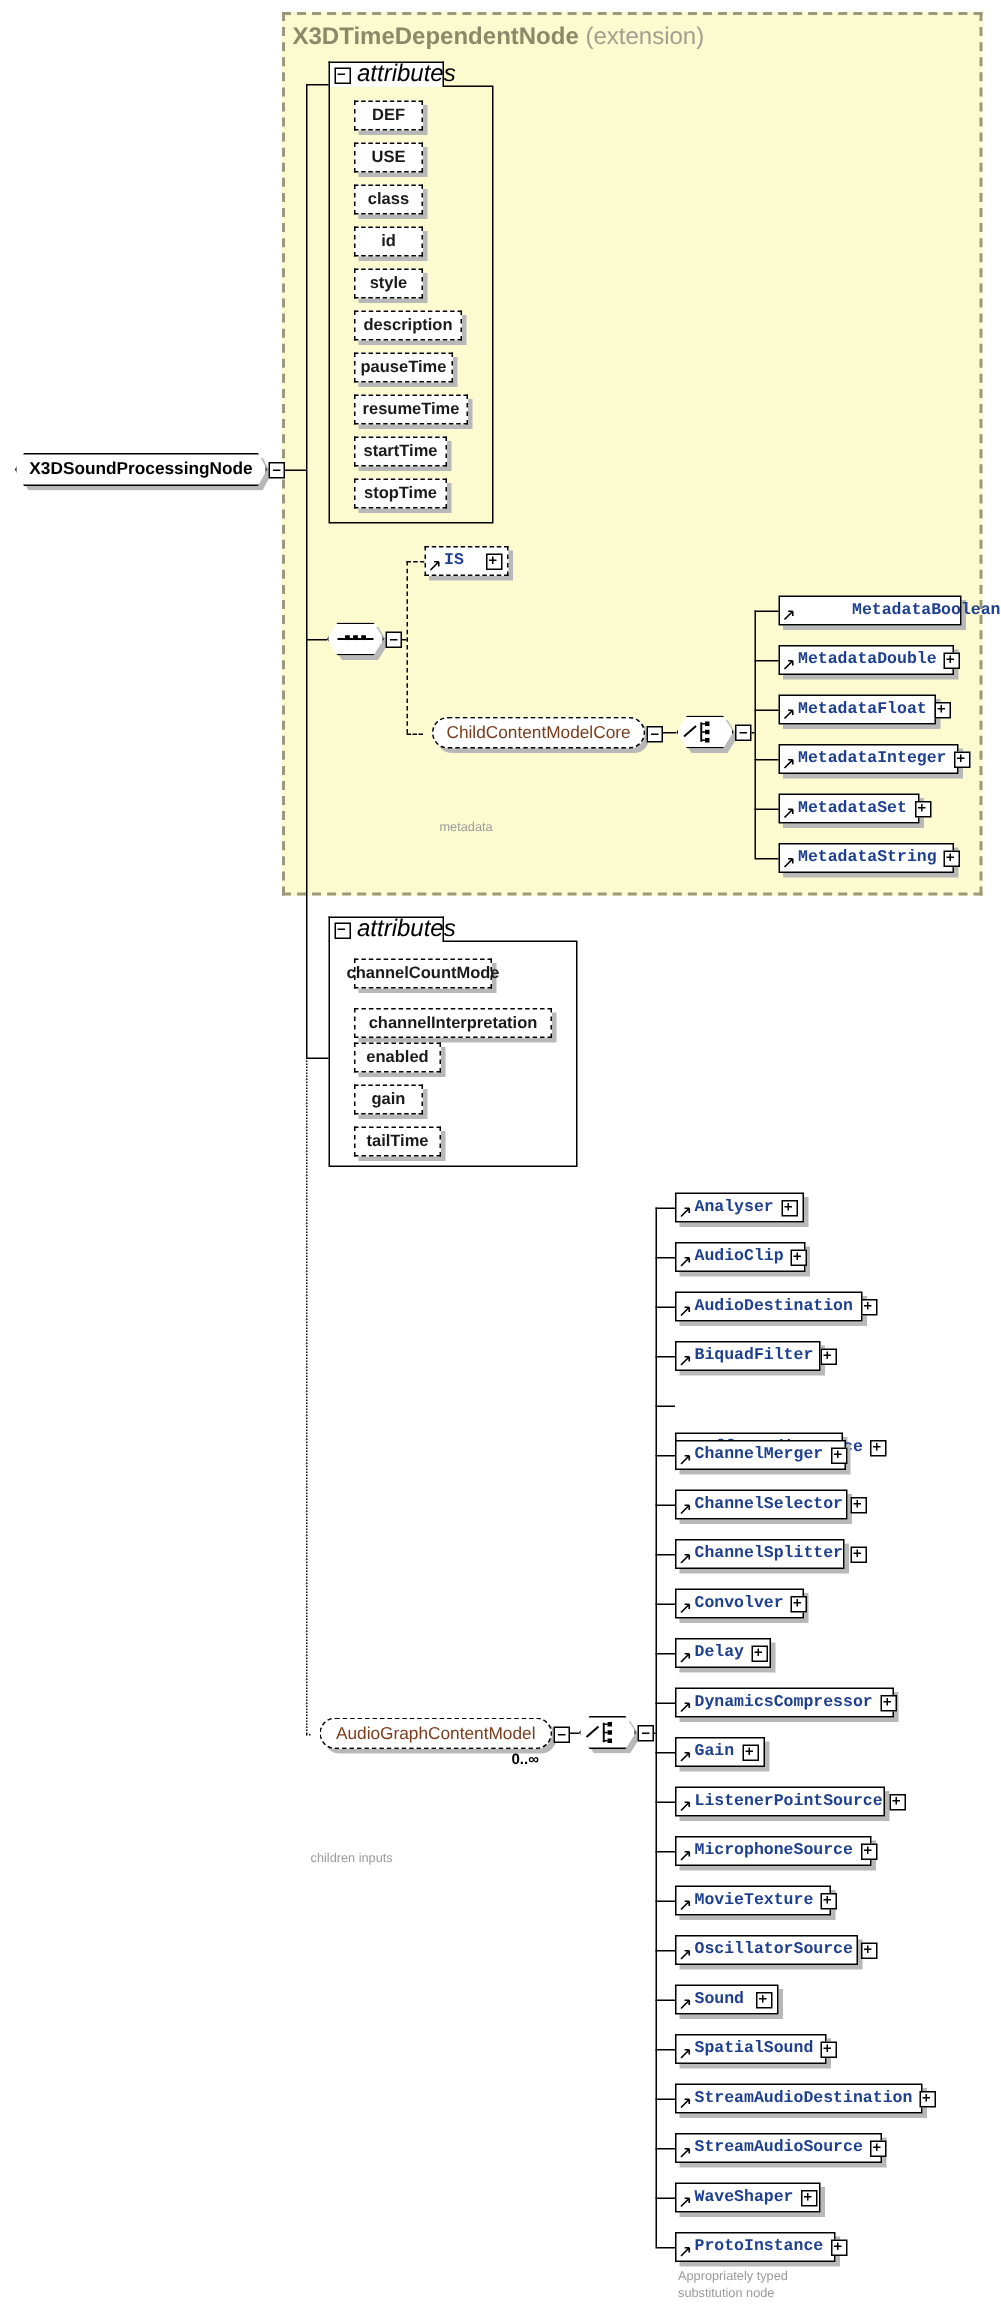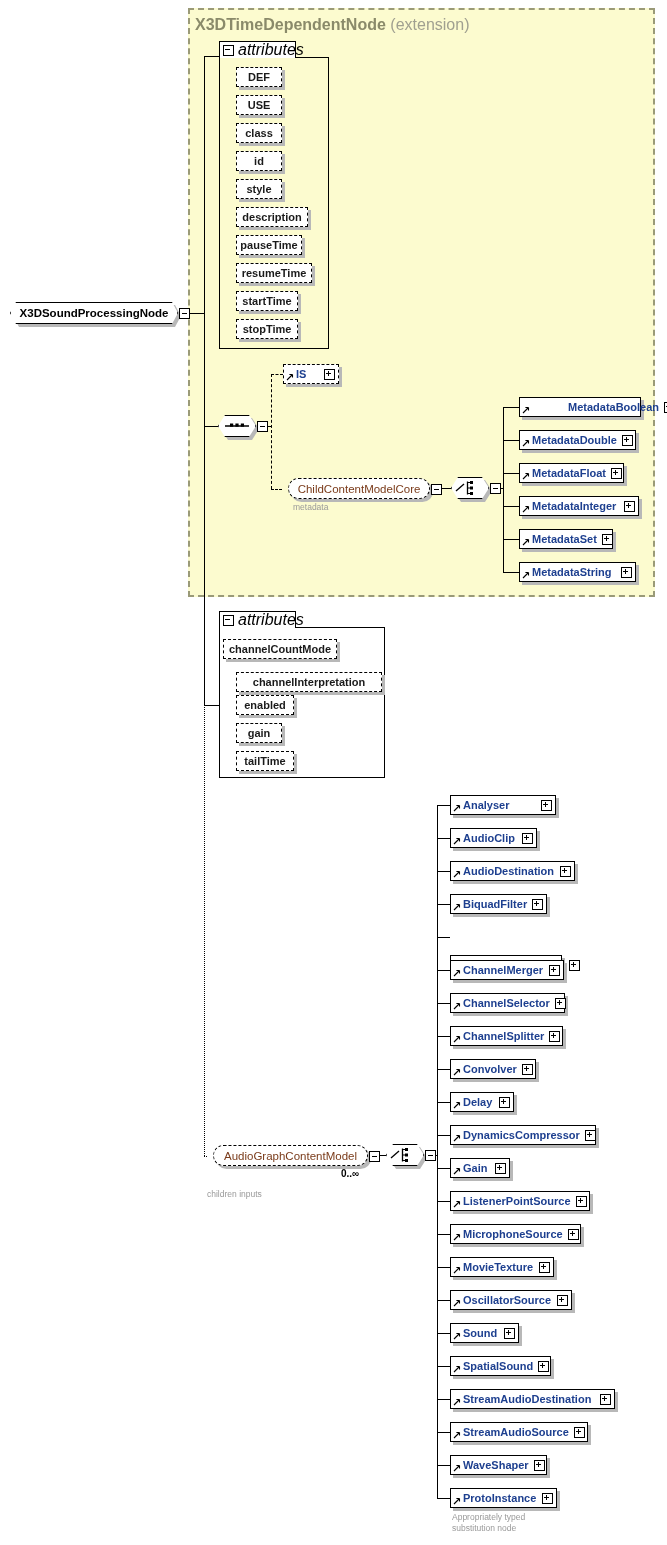--- a/index.html
+++ b/index.html
@@ -97,21 +97,21 @@
     box-shadow:3px 3px 0 0 #b8b8b8;
     padding-left:12px;padding-right:3px;
   }
   .el-box.dashed{border-style:dashed;}
   .el-box .arrow{
     position:absolute;left:2px;bottom:2px;
     width:8px;height:8px;
     color:#000;font-size:9px;line-height:8px;
   }
   .el-box .arrow svg{display:block;}
-  .el-box .name{margin-right:5px;}
+  .el-box .name{margin-right:5px;font-family:Liberation Mono, monospace;}
   .el-box .plus-sq{margin-left:auto;}
 
   
   .root-node{
     position:absolute;
     background:#ffffff;
     border:1px solid #000;
     height:22px;
     box-sizing:border-box;
     display:flex;align-items:center;justify-content:center;
@@ -132,21 +132,21 @@
     border:1px dashed #000;
     border-radius:11px;
     height:21px;
     box-sizing:border-box;
     display:flex;align-items:center;justify-content:center;
     font-size:11.5px;color:#7a3b1a;
     white-space:nowrap;padding:0 9px;
     box-shadow:3px 3px 0 0 #b8b8b8;
   }
   .grp-caption{
-    position:absolute;font-size:8.5px;color:#9a9a9a;white-space:nowrap;
+    position:absolute;font-size:8.5px;color:#9a9a9a;white-space:nowrap;margin-top:44px;
   }
   .grp-card{
     position:absolute;font-size:10px;color:#000;white-space:nowrap;font-weight:bold;
   }
 
   
   .conn{
     position:absolute;
     width:38px;height:22px;
     background:#ffffff;
@@ -301,22 +301,22 @@
       <span class="plus-sq"></span>
     </div>
     <div class="ln-h" style="left: 503px; top: 572px; width: 16px;"></div>
     <div class="ln-v" style="left: 503px; top: 407px; height: 165px;"></div>
     <div class="ln-h" style="left: 501px; top: 488px; width: 2px;"></div>
     <div class="attr-box" style="left: 219px; top: 627px; width: 166px; height: 151px;"></div>
     <div class="attr-tab" style="left: 219px; top: 611px; width: 77px;">
       <span class="minus-sq"></span>
       <span class="lbl">attributes</span>
     </div>
-    <div class="attr-chip" style="left: 223px; top: 639px; width: 114px;">channelCountMode</div>
-    <div class="attr-chip" style="left: 236px; top: 672px; width: 146px;">channelInterpretation</div>
+    <div class="attr-chip" style="left: 236px; top: 639px; width: 92px;">channelCountMode</div>
+    <div class="attr-chip" style="left: 236px; top: 672px; width: 132px;">channelInterpretation</div>
     <div class="attr-chip" style="left: 236px; top: 695px; width: 58px;">enabled</div>
     <div class="attr-chip" style="left: 236px; top: 723px; width: 46px;">gain</div>
     <div class="attr-chip" style="left: 236px; top: 751px; width: 58px;">tailTime</div>
     <div class="ln-v" style="left: 204px; top: 426px; height: 279px;"></div>
     <div class="ln-h" style="left: 204px; top: 705px; width: 15px;"></div>
     <div class="ln-v dot" style="left: 204px; top: 705px; height: 450.5px;"></div>
     <div class="ln-h dot" style="left: 204px; top: 1155.5px; width: 3px;"></div>
     <div class="grp-ref" style="left: 213px; top: 1145px; width: 155px;">AudioGraphContentModel</div>
     <div class="grp-card" style="left: 341px; top: 1168px;">0..∞</div>
     <div class="grp-caption" style="left: 207px; top: 1189px;">children inputs</div>
@@ -329,21 +329,21 @@
         <line x1="15.5" y1="3.5" x2="15.5" y2="16.5" stroke="#000" stroke-width="1.3"></line>
         <rect x="18" y="3" width="3" height="3" fill="#000"></rect>
         <rect x="18" y="8.5" width="3" height="3" fill="#000"></rect>
         <rect x="18" y="14" width="3" height="3" fill="#000"></rect>
         <line x1="15.5" y1="4.5" x2="18" y2="4.5" stroke="#000" stroke-width="1.1"></line>
         <line x1="15.5" y1="10" x2="18" y2="10" stroke="#000" stroke-width="1.1"></line>
         <line x1="15.5" y1="15.5" x2="18" y2="15.5" stroke="#000" stroke-width="1.1"></line>
       </svg>
     </div>
     <div class="tog" style="left: 425px; top: 1150px;"></div>
-    <div class="el-box" style="left: 450px; top: 795px; width: 106px;">
+    <div class="el-box" style="left: 450px; top: 795px; width: 86px;">
       <span class="arrow">
         <svg width="8" height="8" viewBox="0 0 8 8">
           <path d="M1 7 L6.5 1.5 M6.5 1.5 L3.4 1.5 M6.5 1.5 L6.5 4.6" stroke="#000" stroke-width="1.1" fill="none"></path>
         </svg>
       </span>
       <span class="name">Analyser</span>
       <span class="plus-sq"></span>
     </div>
     <div class="ln-h" style="left: 437px; top: 805px; width: 13px;"></div>
     <div class="el-box" style="left: 450px; top: 828px; width: 87px;">

